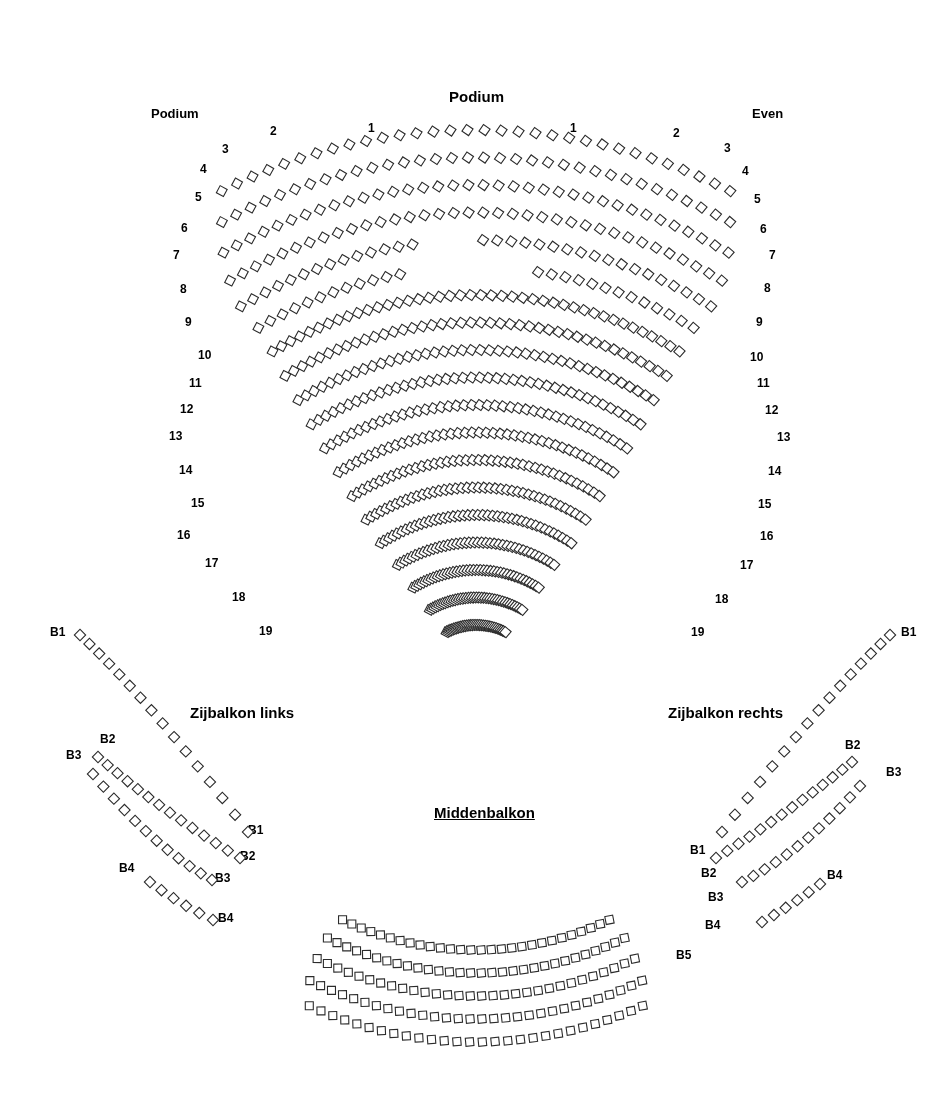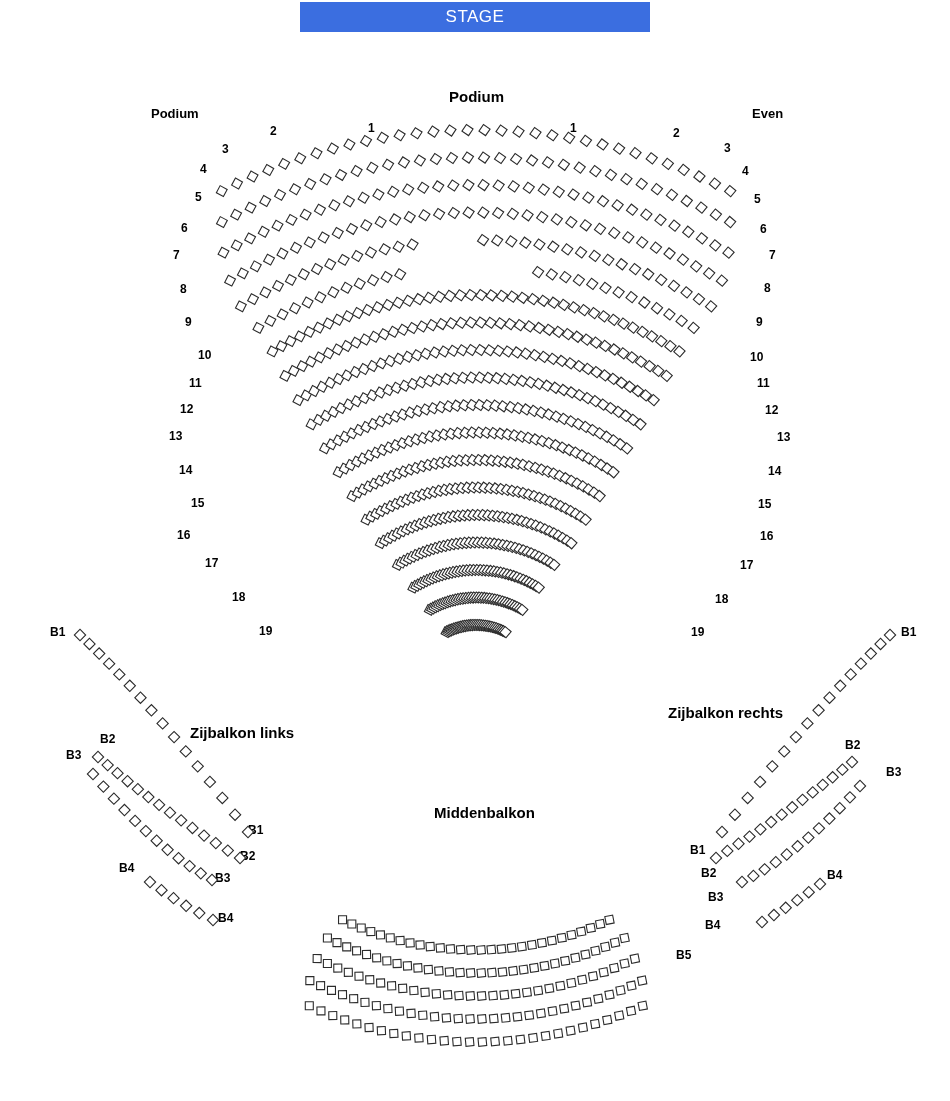--- a/index.html
+++ b/index.html
@@ -63,29 +63,28 @@
     fill: #ffffff;
     stroke: #2b2b2b;
     stroke-width: 1.1;
   }
 </style>
 </head>
 <body>
 
 <div id="stage-wrap">
 
-  <div class="stage-banner">STAGE</div>
 
   <div class="section-title" style="left:449px; top:88px;">Podium</div>
   <div class="lbl" style="left:151px; top:106px;">Podium</div>
   <div class="lbl" style="left:740px; top:106px;padding-left:12px;">Even</div>
 
-  <div class="section-title" style="left:190px; top:704px;margin-top:20px;">Zijbalkon links</div>
+  <div class="section-title" style="left:190px; top:704px;">Zijbalkon links</div>
   <div class="section-title" style="left:668px; top:704px;">Zijbalkon rechts</div>
-  <div class="section-title" style="left:434px; top:804px;">Middenbalkon</div>
+  <div class="section-title" style="left:434px; top:804px;text-decoration:underline;">Middenbalkon</div>
 
   <div class="rownum" style="left:368px; top:121px;">1</div>
   <div class="rownum" style="left:570px; top:121px;">1</div>
 
   <div class="rownum" style="left:270px; top:124px;">2</div>
   <div class="rownum" style="left:222px; top:142px;">3</div>
   <div class="rownum" style="left:200px; top:162px;">4</div>
   <div class="rownum" style="left:195px; top:190px;">5</div>
   <div class="rownum" style="left:181px; top:221px;">6</div>
   <div class="rownum" style="left:173px; top:248px;">7</div>

